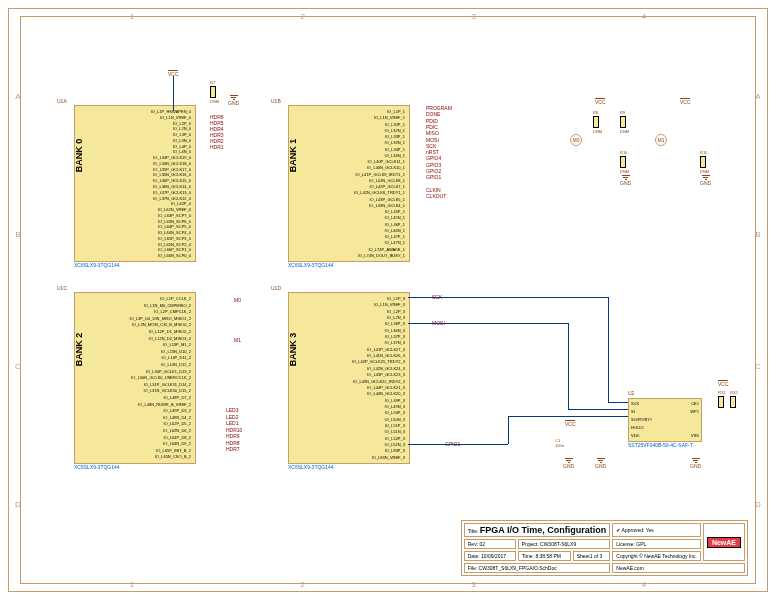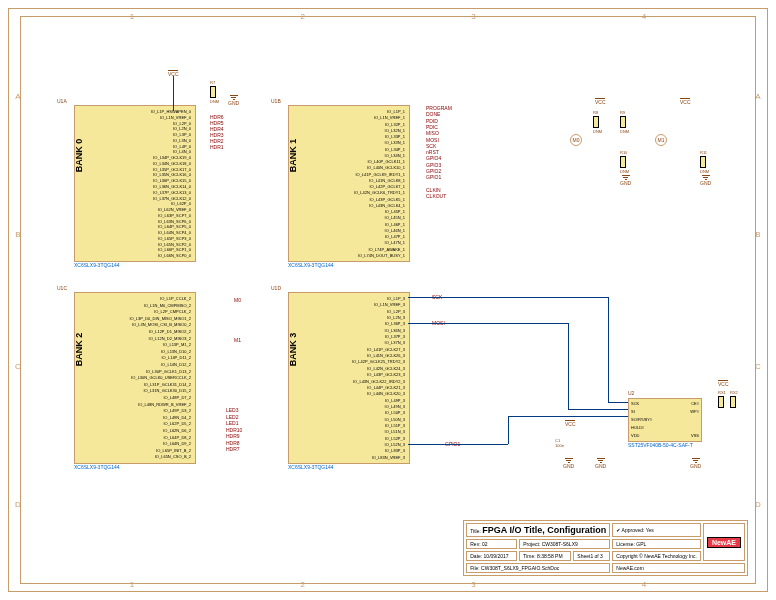--- a/index.html
+++ b/index.html
@@ -289,21 +289,21 @@
   <div class="m-circle" style="left:570px;top:134px">
       <span>M0</span>
     </div>
   <div class="m-circle" style="left:655px;top:134px">
       <span>M1</span>
     </div>
 
   <table class="titleblock">
     <tbody>
         <tr>
-          <td colspan="3">Title: <span class="title">FPGA I/O Title, Configuration</span></td>
+          <td colspan="3">Title: <span class="title">FPGA I/O Time, Configuration</span></td>
         <td>✔ <span>Approved: Yes</span></td>
         <td rowspan="3"><span class="logo">NewAE</span></td>
         </tr>
     <tr>
           <td>Rev: <span>02</span></td>
         <td colspan="2">Project: <span>CW308T-S6LX9</span></td>
         <td>License: <span>GPL</span></td>
         </tr>
     <tr>
           <td>Date: <span>10/09/2017</span></td>

